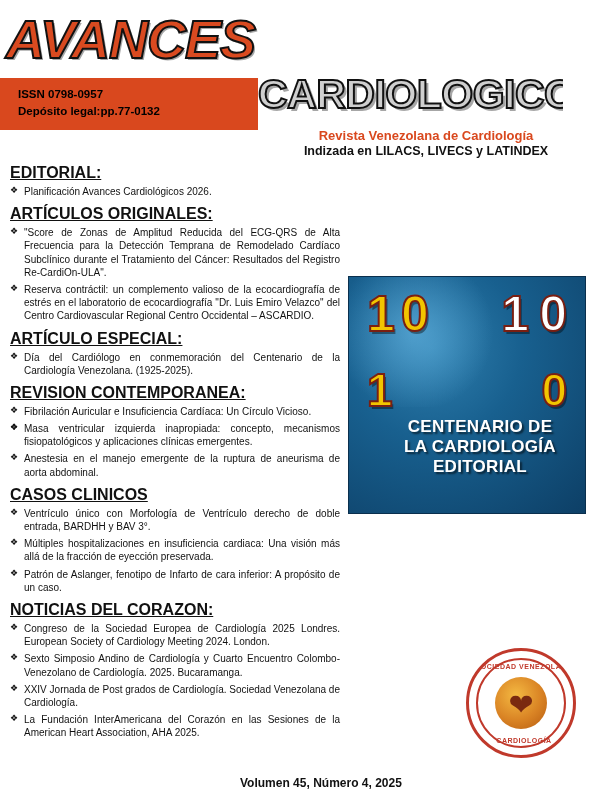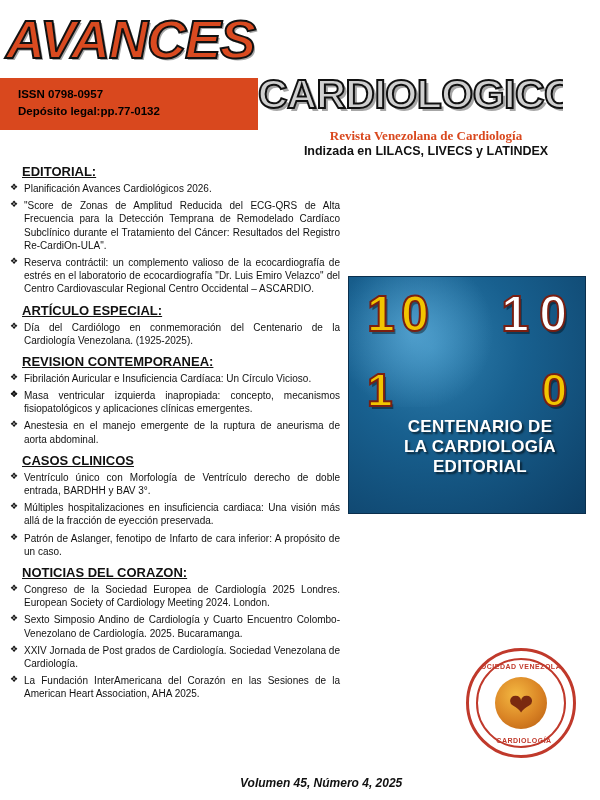--- a/index.html
+++ b/index.html
@@ -66,21 +66,20 @@
   }
   .subtitle1 {
     position: absolute;
     left: 258px; top: 128px;
     width: 336px;
     text-align: center;
     font-size: 13px;
     font-weight: bold;
     color: #d9481e;
     white-space: nowrap;
-    font-family: Liberation Serif, serif;
   }
   .subtitle2 {
     position: absolute;
     left: 258px; top: 144px;
     width: 336px;
     text-align: center;
     font-size: 12.5px;
     font-weight: bold;
     color: #111;
     white-space: nowrap;
@@ -92,25 +91,25 @@
     width: 600px;
     height: 640px;
     padding: 6px 0 0 0;
   }
   .toc {
     position: absolute;
     left: 10px; top: 4px;
     width: 330px;
   }
   .sec-head {
-    font-size: 13px;
+    font-size: 16px;
     font-weight: bold;
     color: #111;
     text-decoration: underline;
-    margin: 7px 0 3px 12px;
+    margin: 7px 0 3px 0;
   }
   .sec-head.first { margin-top: 0; }
   ul.items { list-style: none; margin: 0; padding: 0; }
   ul.items li {
     position: relative;
     font-size: 10px;
     line-height: 1.32;
     color: #111;
     padding-left: 14px;
     margin-bottom: 4px;
@@ -239,21 +238,20 @@
   .seal-text.top { top: 12px; }
   .seal-text.bottom { bottom: 11px; }
 
   
   .volume {
     position: absolute;
     left: 240px; bottom: 10px;
     font-size: 12px;
     font-weight: bold;
     color: #111;
-    font-style: italic;
   }
 </style>
 </head>
 <body>
 
 <div class="header">
   <div class="avances-band"></div>
   <div class="avances-word">AVANCES</div>
 
   <div class="issn-box">
@@ -268,20 +266,21 @@
 
 <div class="content">
 
   <div class="toc">
 
     <div class="sec-head first">EDITORIAL:</div>
     <ul class="items">
       <li><span class="bullet">❖</span><span>Planificación Avances Cardiológicos 2026.</span></li>
     </ul>
 
+    <div class="sec-head">ARTÍCULOS ORIGINALES:</div>
     <ul class="items">
       <li><span class="bullet">❖</span><span>"Score de Zonas de Amplitud Reducida del ECG-QRS de Alta Frecuencia para la Detección Temprana de Remodelado Cardíaco Subclínico durante el Tratamiento del Cáncer: Resultados del Registro Re-CardiOn-ULA".</span></li>
       <li><span class="bullet">❖</span><span>Reserva contráctil: un complemento valioso de la ecocardiografía de estrés en el laboratorio de ecocardiografía "Dr. Luis Emiro Velazco" del Centro Cardiovascular Regional Centro Occidental – ASCARDIO.</span></li>
     </ul>
 
     <div class="sec-head">ARTÍCULO ESPECIAL:</div>
     <ul class="items">
       <li><span class="bullet">❖</span><span>Día del Cardiólogo en conmemoración del Centenario de la Cardiología Venezolana.    (1925-2025).</span></li>
     </ul>
 

